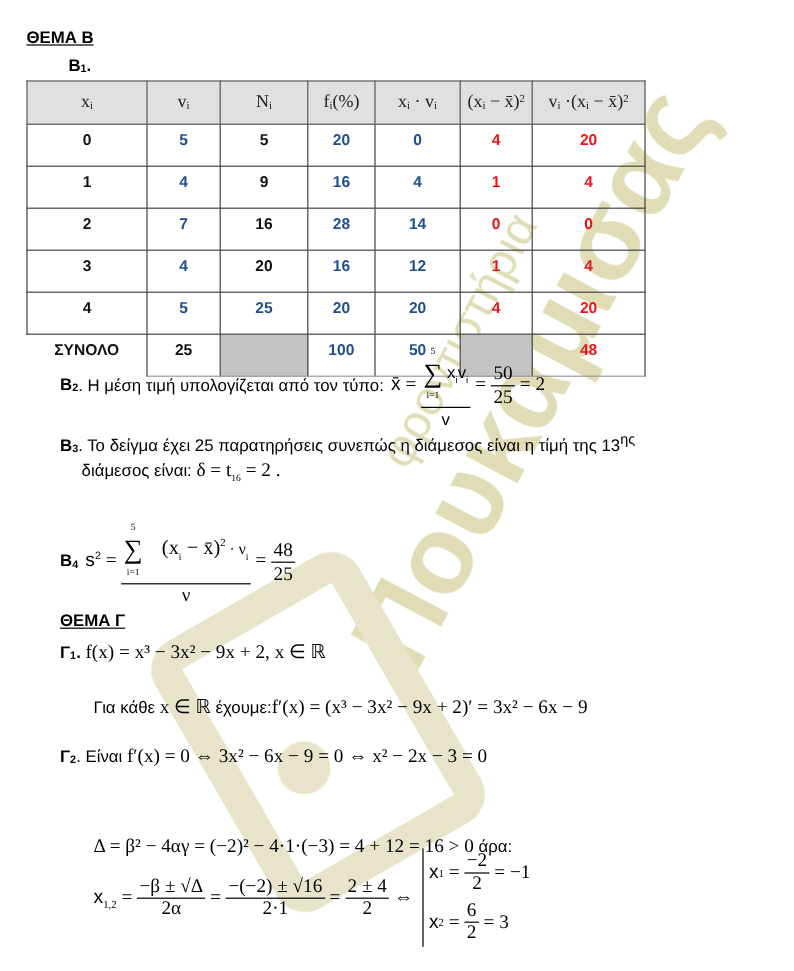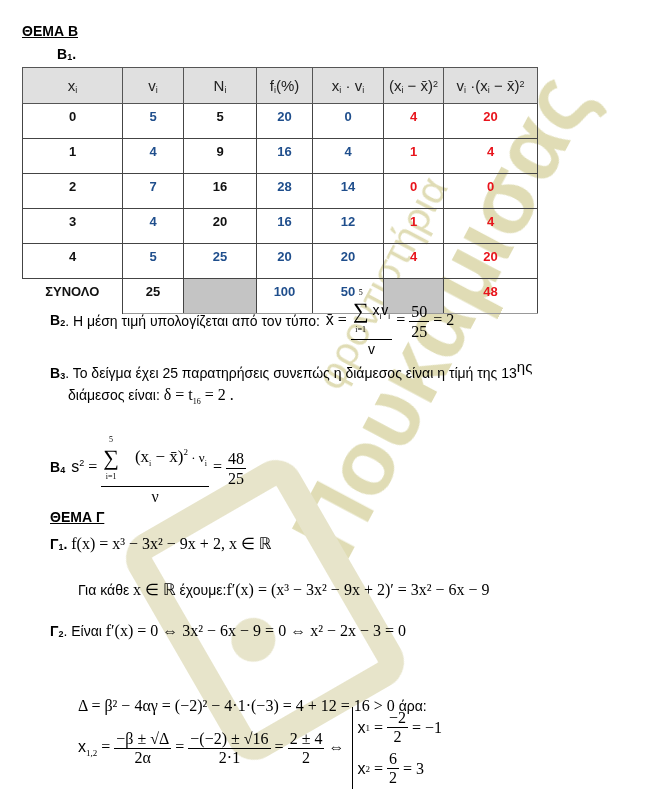--- a/index.html
+++ b/index.html
@@ -7,21 +7,21 @@
          font-family: "Liberation Sans", sans-serif; color: #000; }
   .watermark { position: absolute; left: 0; top: 0; width: 662px; height: 809px; pointer-events: none; }
   .abs { position: absolute; }
   .heading { font-weight: bold; font-size: 14px; text-decoration: underline; }
   .label { font-weight: bold; font-size: 14px; }
   .label sub, .lbl sub { font-size: 9px; vertical-align: baseline; position: relative; top: 1px; }
   .lbl { font-weight: bold; }
 
   table.stats { position: absolute; left: 22px; top: 67px; border-collapse: collapse; font-size: 13px; }
   table.stats th { background: #e0e0e0; font-weight: normal; height: 33px; border: 1px solid #555;
-                   font-family: Liberation Sans, sans-serif; font-size: 15px; color: #222; margin-left: 28px; }
+                   font-family: Liberation Serif, serif; font-size: 15px; color: #222; margin-left: 28px; }
   table.stats td { height: 28px; border: 1px solid #444; text-align: center; vertical-align: top;
                    padding-top: 5px; font-weight: bold; background: transparent; }
   table.stats td.c-black { color: #111; }
   table.stats td.c-blue { color: #1f4e8c; }
   table.stats td.c-red { color: #e8141c; }
   table.stats tr.total td { border-bottom: 1px solid #999; }
   table.stats tr.total td.first { border-left: none; border-bottom: none; }
   table.stats td.gray { background: #c4c4c4; }
   th sub { font-size: 9px; position: relative; top: 2px; vertical-align: baseline; }
   th sup { font-size: 9px; position: relative; top: -4px; vertical-align: baseline; }
@@ -149,21 +149,21 @@
       </span>
       <span class="den msans" style="font-size:14px;">v</span>
     </span>
     =
     <span class="frac"><span class="num">50</span><span class="den">25</span></span>
     <span>= 2</span>
   </span>
 </div>
 
 <div class="abs txt" style="left:50px; top:357px; width:590px;">
-  <div><span class="lbl"><span>Β</span><sub>3</sub></span><span>. Το δείγμα έχει 25 παρατηρήσεις συνεπώς η διάμεσος είναι η τίμή της 13</span><sup style="font-size:15px;">ης</sup></div>
+  <div><span class="lbl"><span>Β</span><sub>3</sub></span><span>. Το δείγμα έχει 25 παρατηρήσεις συνεπώς η διάμεσος είναι η τίμή της 13</span><sup style="font-size:12px;">ης</sup></div>
   <div style="padding-left:18px;"><span>διάμεσος είναι:</span> <span class="math"><span>δ = t</span><sub style="font-size:8px;">16</sub><span> = 2 .</span></span></div>
 </div>
 
 <div class="abs txt" style="left:50px; top:436px; height:64px; display:flex; align-items:center;">
   <span class="lbl"><span>Β</span><sub>4</sub></span>
   <span class="math" style="margin-left:6px;">
     <span class="msans"><span>s</span><sup style="font-size:9px;">2</sup></span> =
     <span class="frac">
       <span class="num">
         <span style="display:inline-block; text-align:center; vertical-align:middle;">

